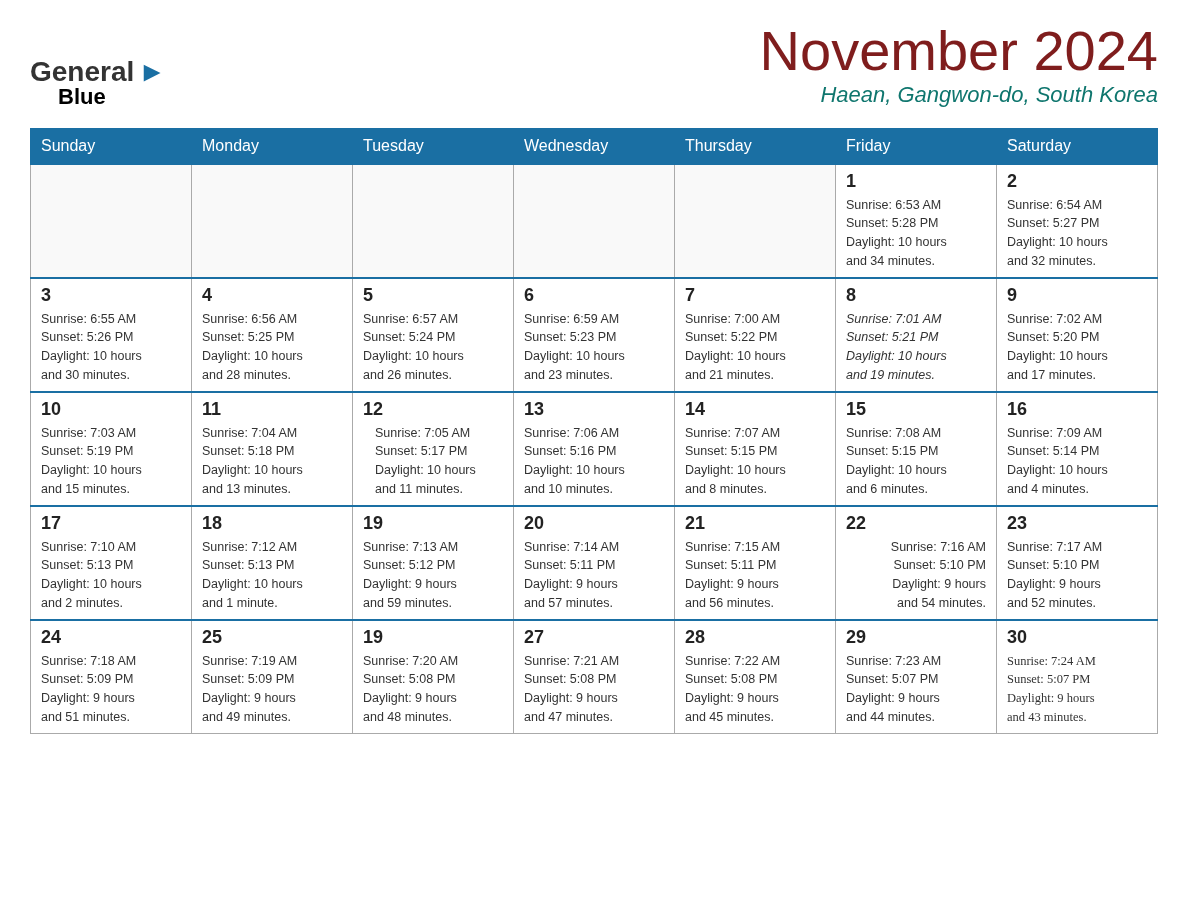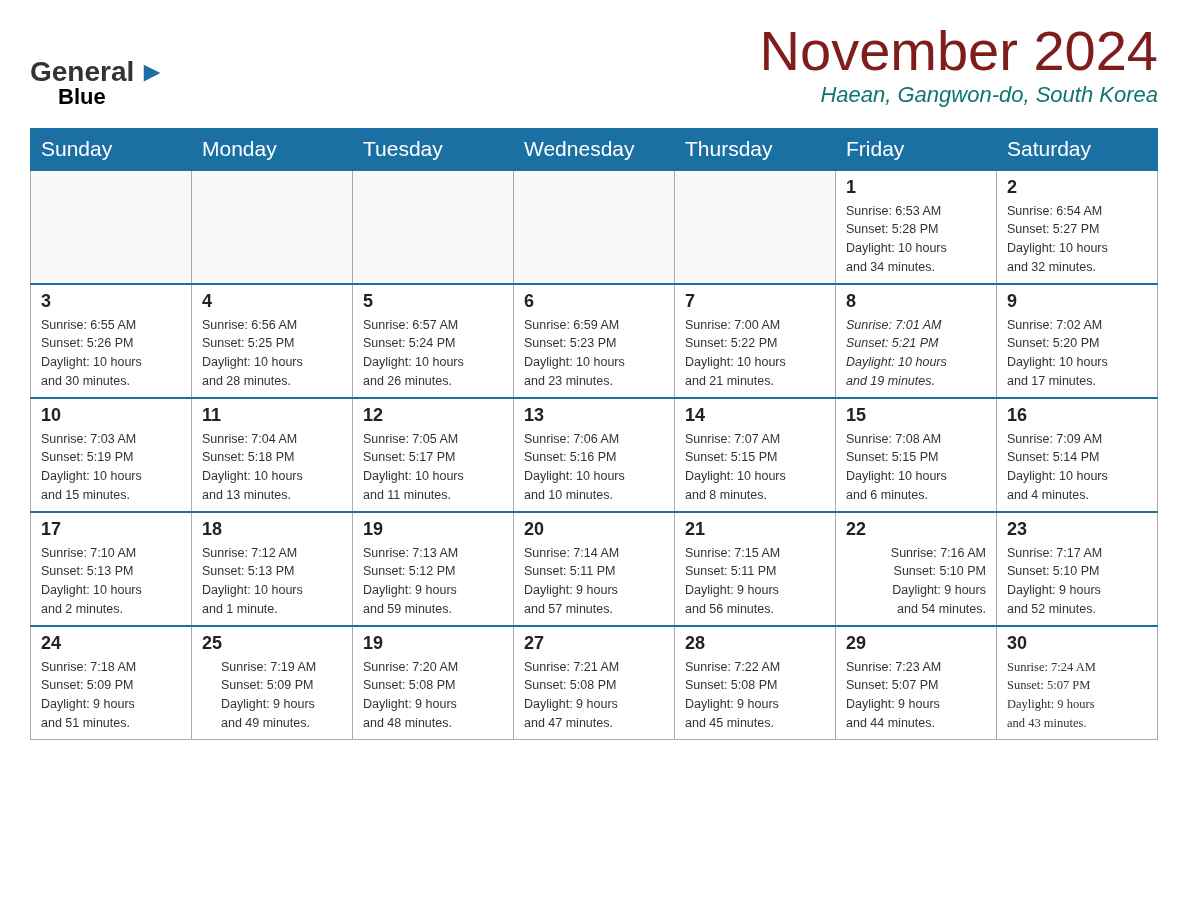--- a/index.html
+++ b/index.html
@@ -55,21 +55,21 @@
     .calendar-table {
       width: 100%;
       border-collapse: collapse;
       border: 1px solid #999;
     }
     .calendar-table th {
       background-color: #1a6fa3;
       color: #fff;
       text-align: left;
       padding: 8px 10px;
-      font-size: 21px;
+      font-size: 16px;
       font-weight: normal;
       border: 1px solid #1a6fa3;
     }
     .calendar-table td {
       vertical-align: top;
       padding: 6px 10px;
       border: 1px solid #aaa;
       width: calc(100% / 7);
       min-height: 110px;
       height: 110px;
@@ -204,21 +204,21 @@
         </td>
         <td>
           <span class="day-number">11</span>
           <div class="day-info" style="white-space: pre-line;">Sunrise: 7:04 AM
 Sunset: 5:18 PM
 Daylight: 10 hours
 and 13 minutes.</div>
         </td>
         <td>
           <span class="day-number">12</span>
-          <div class="day-info" style="white-space: pre-line;">Sunrise: 7:05 AM
+          <div class="day-info" style="white-space: pre-line; margin-left: 12px;">Sunrise: 7:05 AM
 Sunset: 5:17 PM
 Daylight: 10 hours
 and 11 minutes.</div>
         </td>
         <td>
           <span class="day-number">13</span>
           <div class="day-info" style="white-space: pre-line;">Sunrise: 7:06 AM
 Sunset: 5:16 PM
 Daylight: 10 hours
 and 10 minutes.</div>
@@ -299,21 +299,21 @@
       <tr class="week-row">
         <td>
           <span class="day-number">24</span>
           <div class="day-info" style="white-space: pre-line;">Sunrise: 7:18 AM
 Sunset: 5:09 PM
 Daylight: 9 hours
 and 51 minutes.</div>
         </td>
         <td>
           <span class="day-number">25</span>
-          <div class="day-info" style="white-space: pre-line; margin-left: 19px;">Sunrise: 7:19 AM
+          <div class="day-info" style="white-space: pre-line;">Sunrise: 7:19 AM
 Sunset: 5:09 PM
 Daylight: 9 hours
 and 49 minutes.</div>
         </td>
         <td>
           <span class="day-number">19</span>
           <div class="day-info" style="white-space: pre-line;">Sunrise: 7:20 AM
 Sunset: 5:08 PM
 Daylight: 9 hours
 and 48 minutes.</div>

